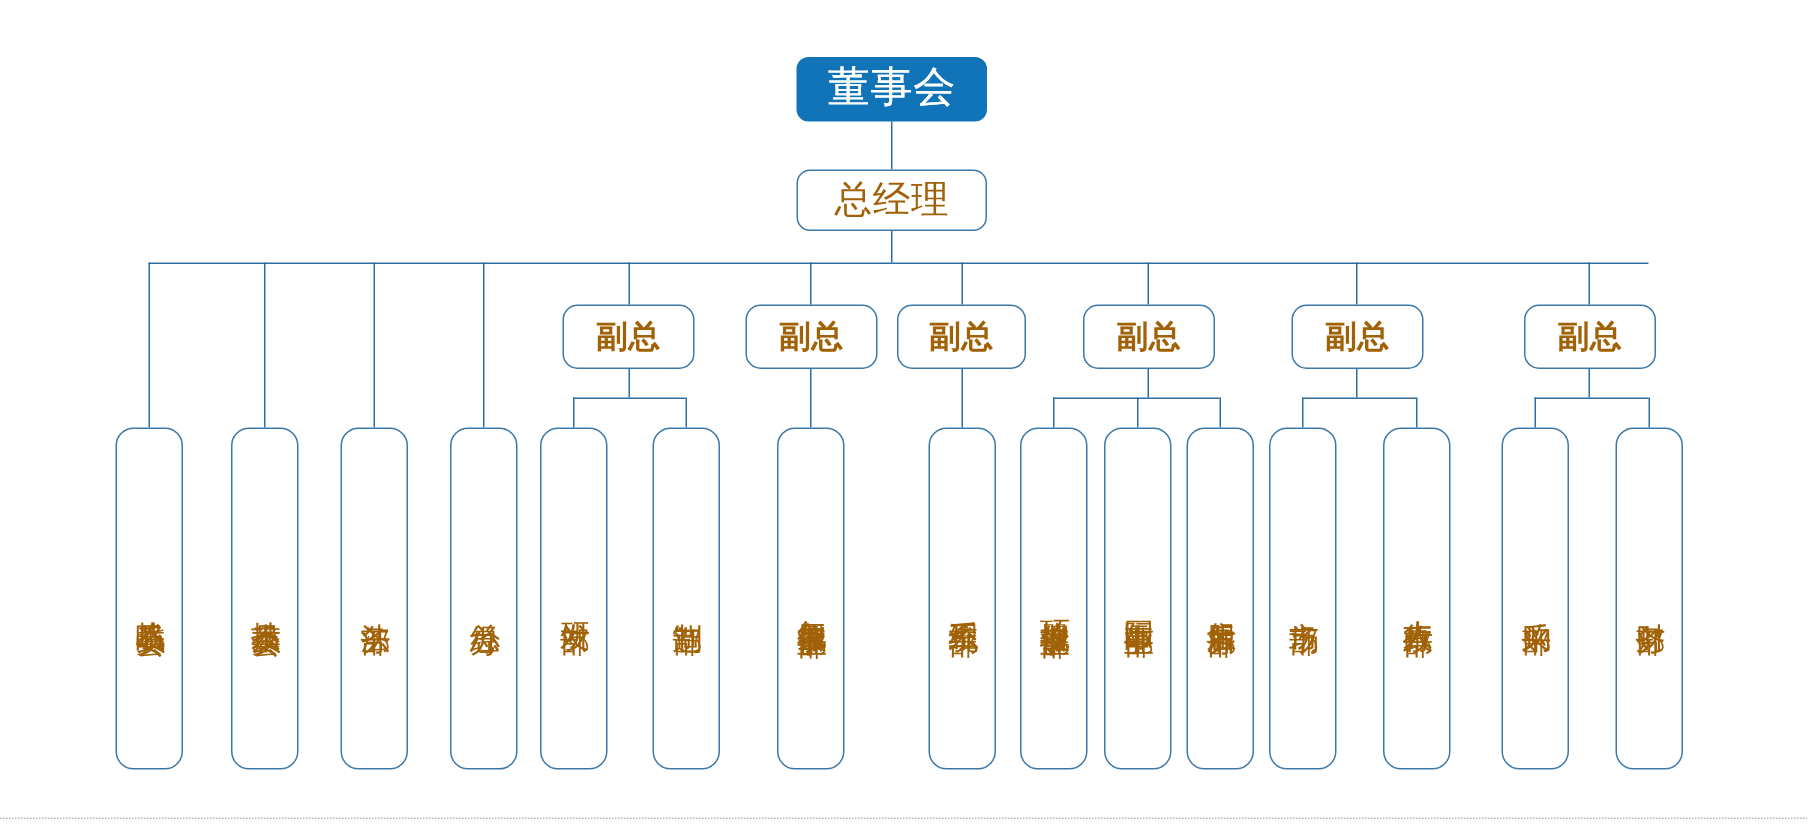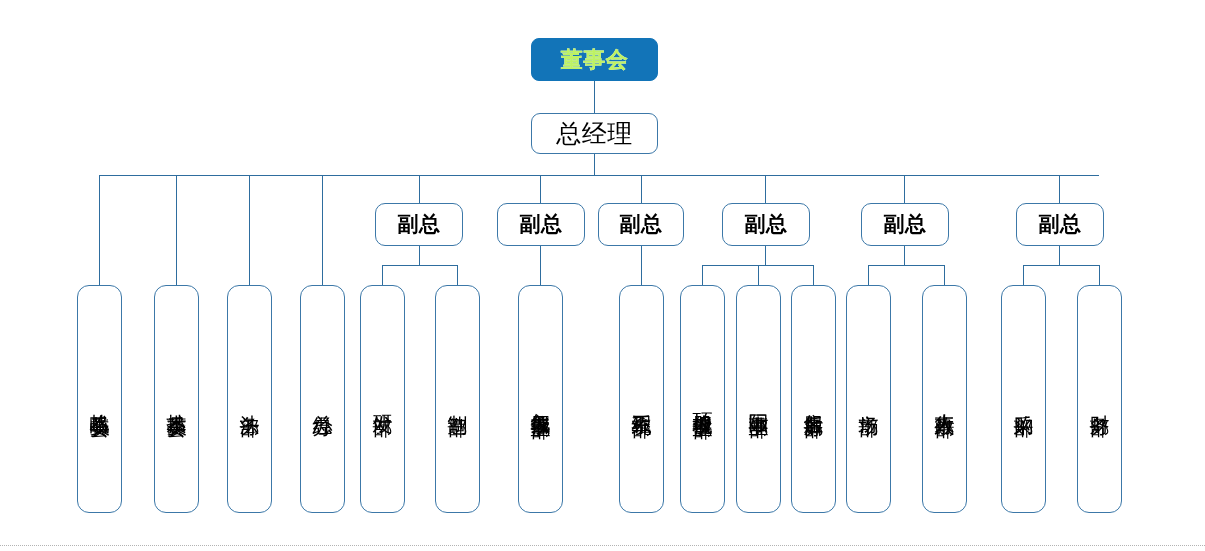--- a/index.html
+++ b/index.html
@@ -26,36 +26,36 @@
     border: 1.4px solid #3C78A8;
     border-radius: 9px;
     background: #ffffff;
     display: flex;
     align-items: center;
     justify-content: center;
     color: #111111;
   }
   .node .label {
     font-family: "Liberation Serif", "DejaVu Serif", serif;
-    color: #000000;
+    color: #a16207;
     line-height: 1.08;
     letter-spacing: 0.5px;
     white-space: nowrap;
   }
 
   
   .node.root {
     background: #1274B8;
     border: 1.4px solid #1274B8;
     border-radius: 8px;
   }
   .node.root .label {
-    color: #bef264;
-    font-size: 22px;
-    font-weight: 700;
+    color: #ffffff;
+    font-size: 28px;
+    font-weight: 400;
     text-shadow: 0 0 0 #fff;
   }
 
   
   .node.gm .label {
     font-size: 25px;
   }
 
   
   .node.vp {

